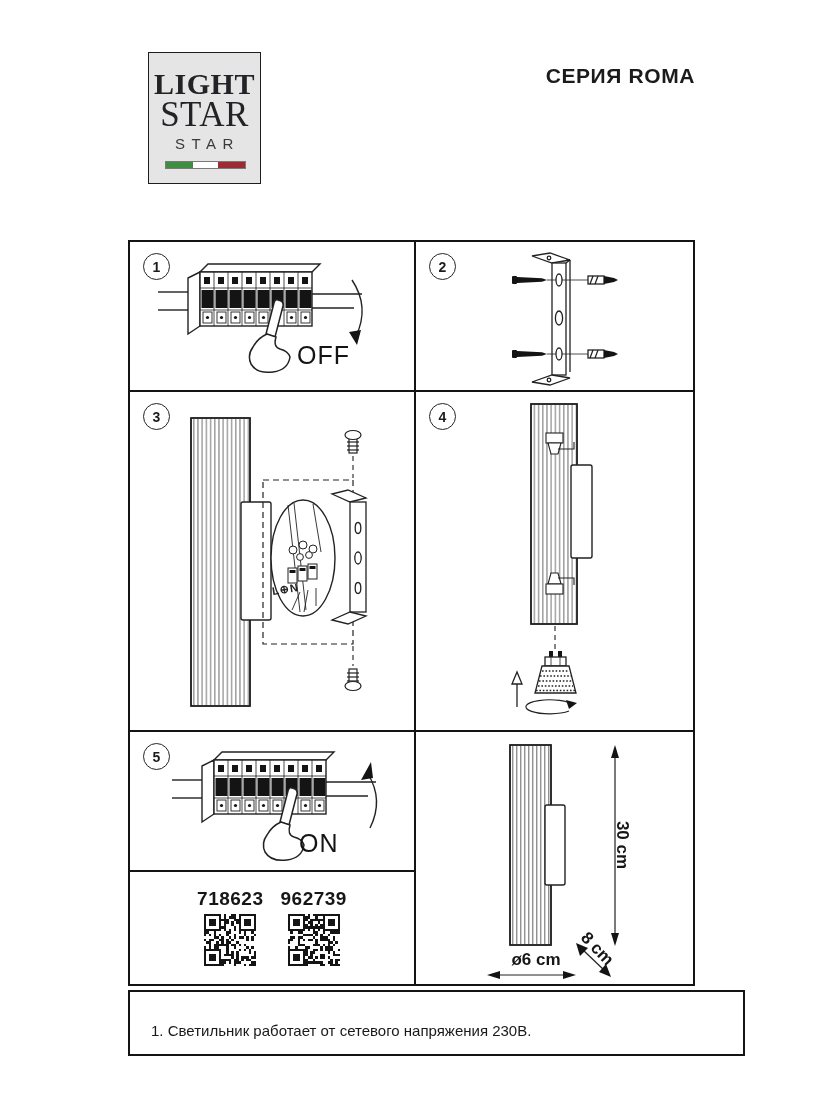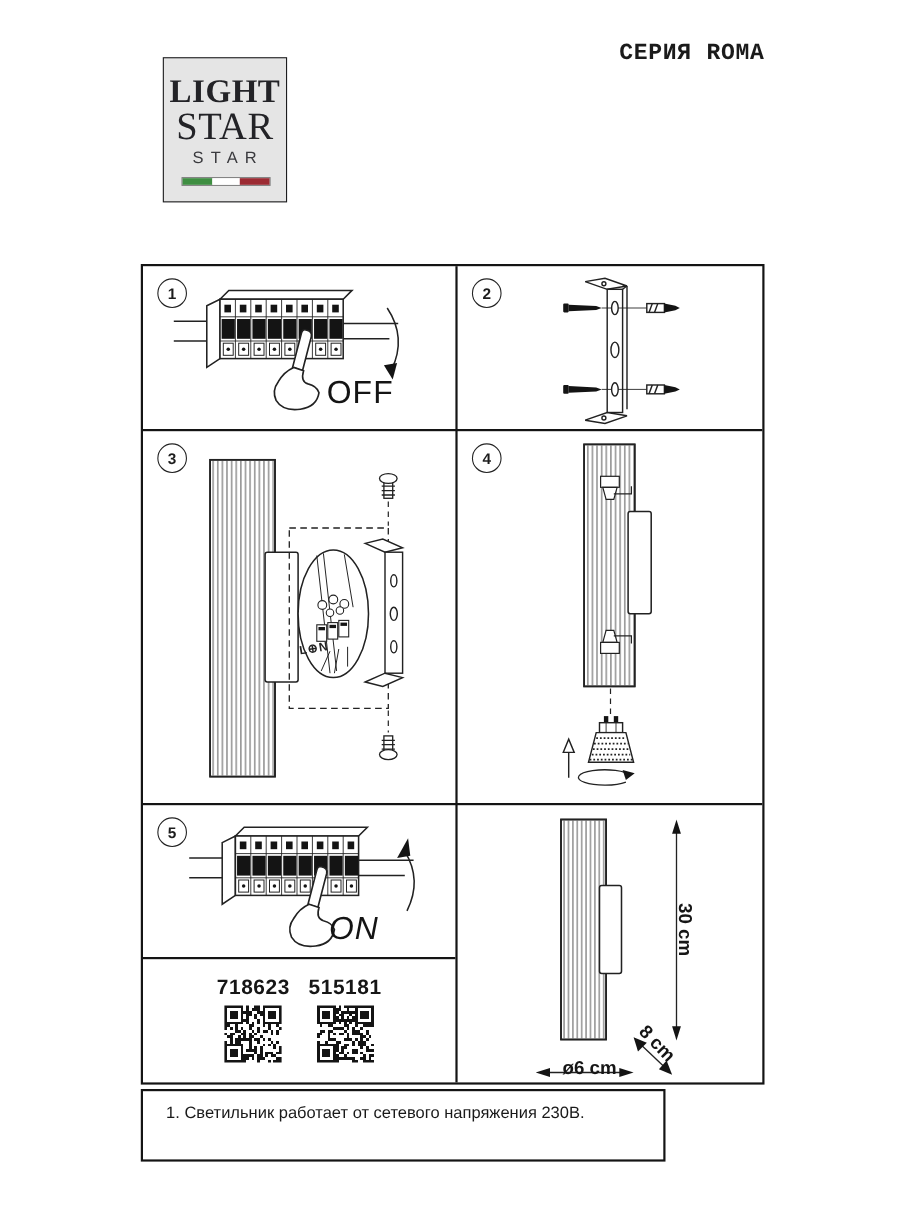--- a/index.html
+++ b/index.html
@@ -24,21 +24,21 @@
   .logo-group {
     font-size:15px; letter-spacing:6.5px; color:#3a3a3e; line-height:20px;
     margin-top:3px; text-indent:6px;
   }
   .logo-flag {
     position:absolute; left:16px; bottom:14px; width:81px; height:8px;
     border:1px solid #7a7a7a; display:flex;
   }
   .logo-flag span { height:100%; }
   
-  .header-text { position:absolute; right:131px; top:36px; text-align:right;font-family:Liberation Mono, monospace; }
+  .header-text { position:absolute; right:131px; top:62px; text-align:right; }
   .hdr-series, .hdr-articles {
     font-size:21px; font-weight:700; letter-spacing:.6px; line-height:27px; color:#1b1b1b;
   }
   .hdr-title { margin-top:40px; font-size:21.5px; font-weight:700; letter-spacing:1.2px; line-height:25px; color:#1b1b1b; }
   
   .grid {
     position:absolute; left:128px; top:240px; width:567px; height:746px;
     border:2px solid #141414; background:#fff;
   }
   .divider { position:absolute; background:#141414; }
@@ -53,43 +53,43 @@
   .panel-4 { left:286px; top:150px; width:277px; height:338px; }
   .panel-5 { left:0; top:490px; width:284px; height:138px; }
   .panel-qr { left:0; top:630px; width:284px; height:112px; }
   .panel-dim { left:286px; top:490px; width:277px; height:252px; }
   .step-circle {
     position:absolute; left:13px; top:11px; width:27px; height:27px;
     border:1.4px solid #242424; border-radius:50%;
     display:flex; align-items:center; justify-content:center;
     font-size:14px; font-weight:600; color:#1c1c1c; background:#fff;
   }
-  .action-label { position:absolute; font-size:29px; font-weight:500; letter-spacing:1px; color:#141414; }
+  .action-label { position:absolute; font-size:25px; font-weight:500; letter-spacing:1px; color:#141414; }
   .p1-action { left:167px; top:99px; }
-  .p5-action { left:169px; top:97px;font-style:italic; }
+  .p5-action { left:169px; top:97px; }
   .panel svg { position:absolute; left:0; top:0; }
   .terminal-label {
     position:absolute; left:142px; top:191px; font-size:11px; font-weight:600;
     color:#222; transform:rotate(-9deg); letter-spacing:1px;
   }
   
   .qr-row { position:absolute; left:0; top:16px; width:100%; display:flex; justify-content:center; gap:17px; }
   .qr-item { display:flex; flex-direction:column; align-items:center; }
   .qr-code-label { font-size:19px; font-weight:700; letter-spacing:.5px; color:#161616; margin-bottom:4px; }
   .qr-svg-wrap { width:52px; height:52px; }
   .qr-svg-wrap svg { position:static; display:block; width:52px; height:52px; }
   
   .dim-label { position:absolute; font-size:17px; font-weight:700; color:#161616; white-space:nowrap; }
   .dim-height { left:206px; top:113px; transform:translate(-50%,-50%) rotate(90deg); }
   .dim-depth  { left:181px; top:217px; transform:translate(-50%,-50%) rotate(46deg); }
-  .dim-diameter { left:120px; top:239px; transform:translate(-50%,-50%); }
+  .dim-diameter { left:120px; top:228px; transform:translate(-50%,-50%); }
   
   .notes-box {
-    position:absolute; left:128px; top:990px; width:477px; height:66px;
-    border:2px solid #141414; background:#fff; padding:9px 0 0 21px;
+    position:absolute; left:128px; top:990px; width:617px; height:66px;
+    border:2px solid #141414; background:#fff; padding:28px 0 0 21px;
   }
   .note-line { font-size:15px; line-height:22px; color:#191919; }
 </style>
 </head>
 <body>
 
 <div class="page">
 
   <div class="logo-box">
     <div class="logo-light">LIGHT</div>
@@ -642,21 +642,21 @@
                 <rect x="7" y="20" width="1" height="1"></rect>
                 <rect x="12" y="20" width="1" height="1"></rect>
                 <rect x="16" y="20" width="1" height="1"></rect>
                 <rect x="18" y="20" width="1" height="1"></rect>
                 <rect x="19" y="20" width="1" height="1"></rect>
                 <rect x="20" y="20" width="1" height="1"></rect>
               </svg>
             </div>
         </div>
         <div class="qr-item">
-          <div class="qr-code-label">515181</div>
+          <div class="qr-code-label">962739</div>
           <div class="qr-svg-wrap">
               <svg viewBox="0 0 21 21" shape-rendering="crispEdges" fill="#141414">
                 <rect x="0" y="0" width="1" height="1"></rect>
                 <rect x="1" y="0" width="1" height="1"></rect>
                 <rect x="2" y="0" width="1" height="1"></rect>
                 <rect x="3" y="0" width="1" height="1"></rect>
                 <rect x="4" y="0" width="1" height="1"></rect>
                 <rect x="5" y="0" width="1" height="1"></rect>
                 <rect x="6" y="0" width="1" height="1"></rect>
                 <rect x="8" y="0" width="1" height="1"></rect>

